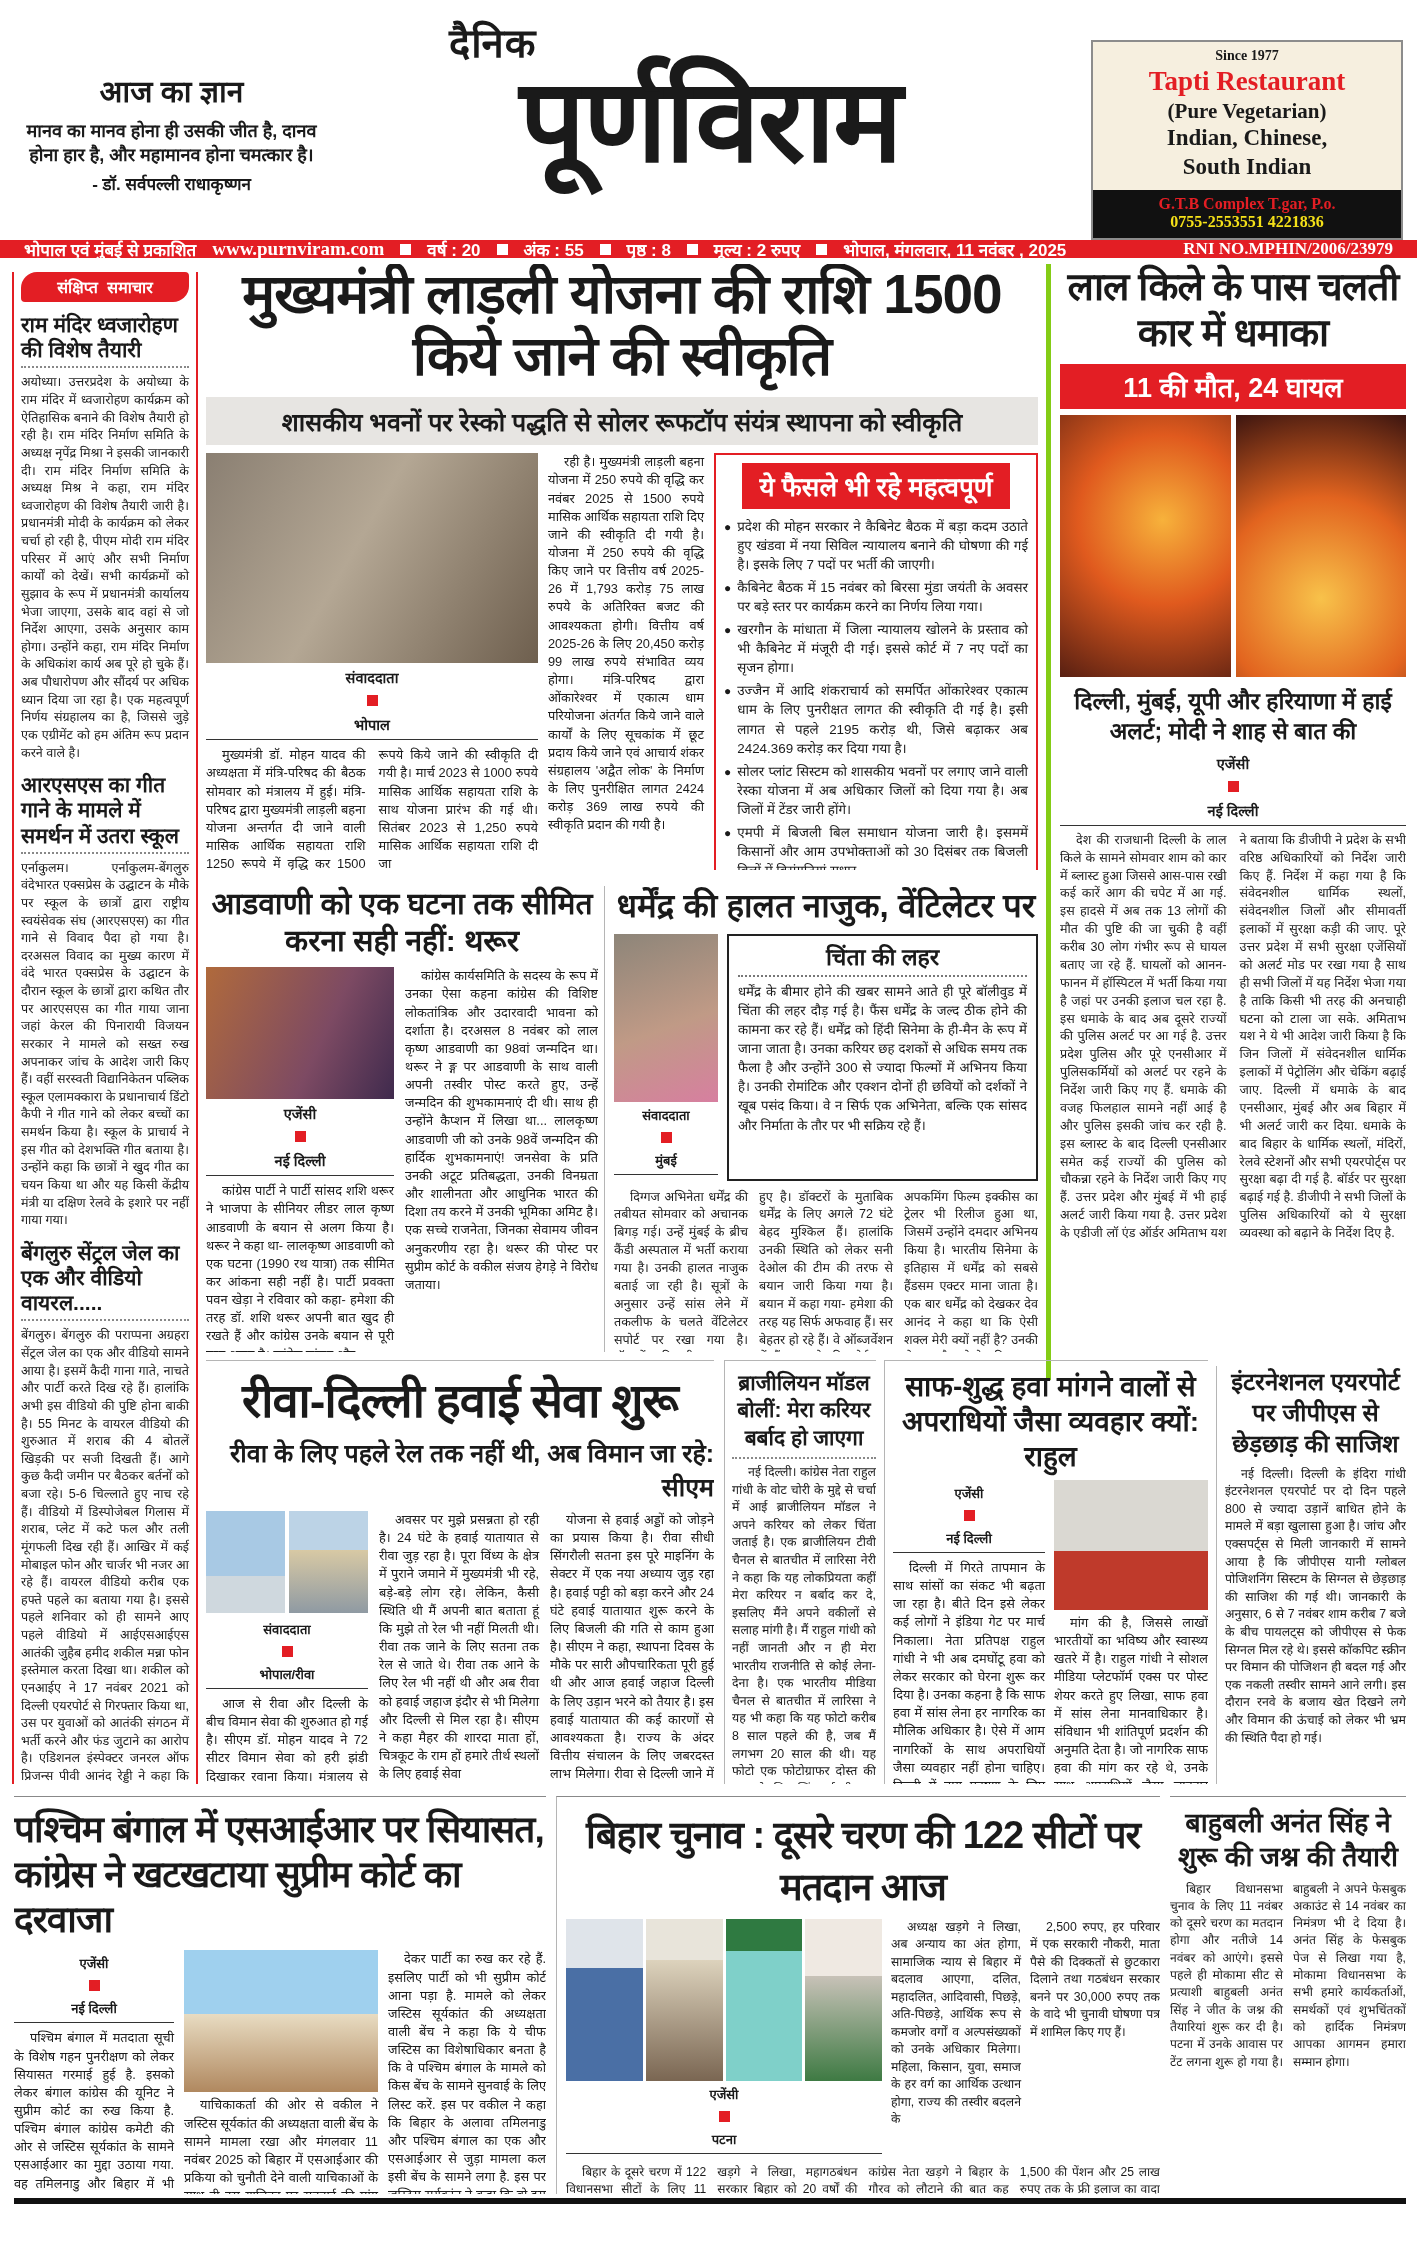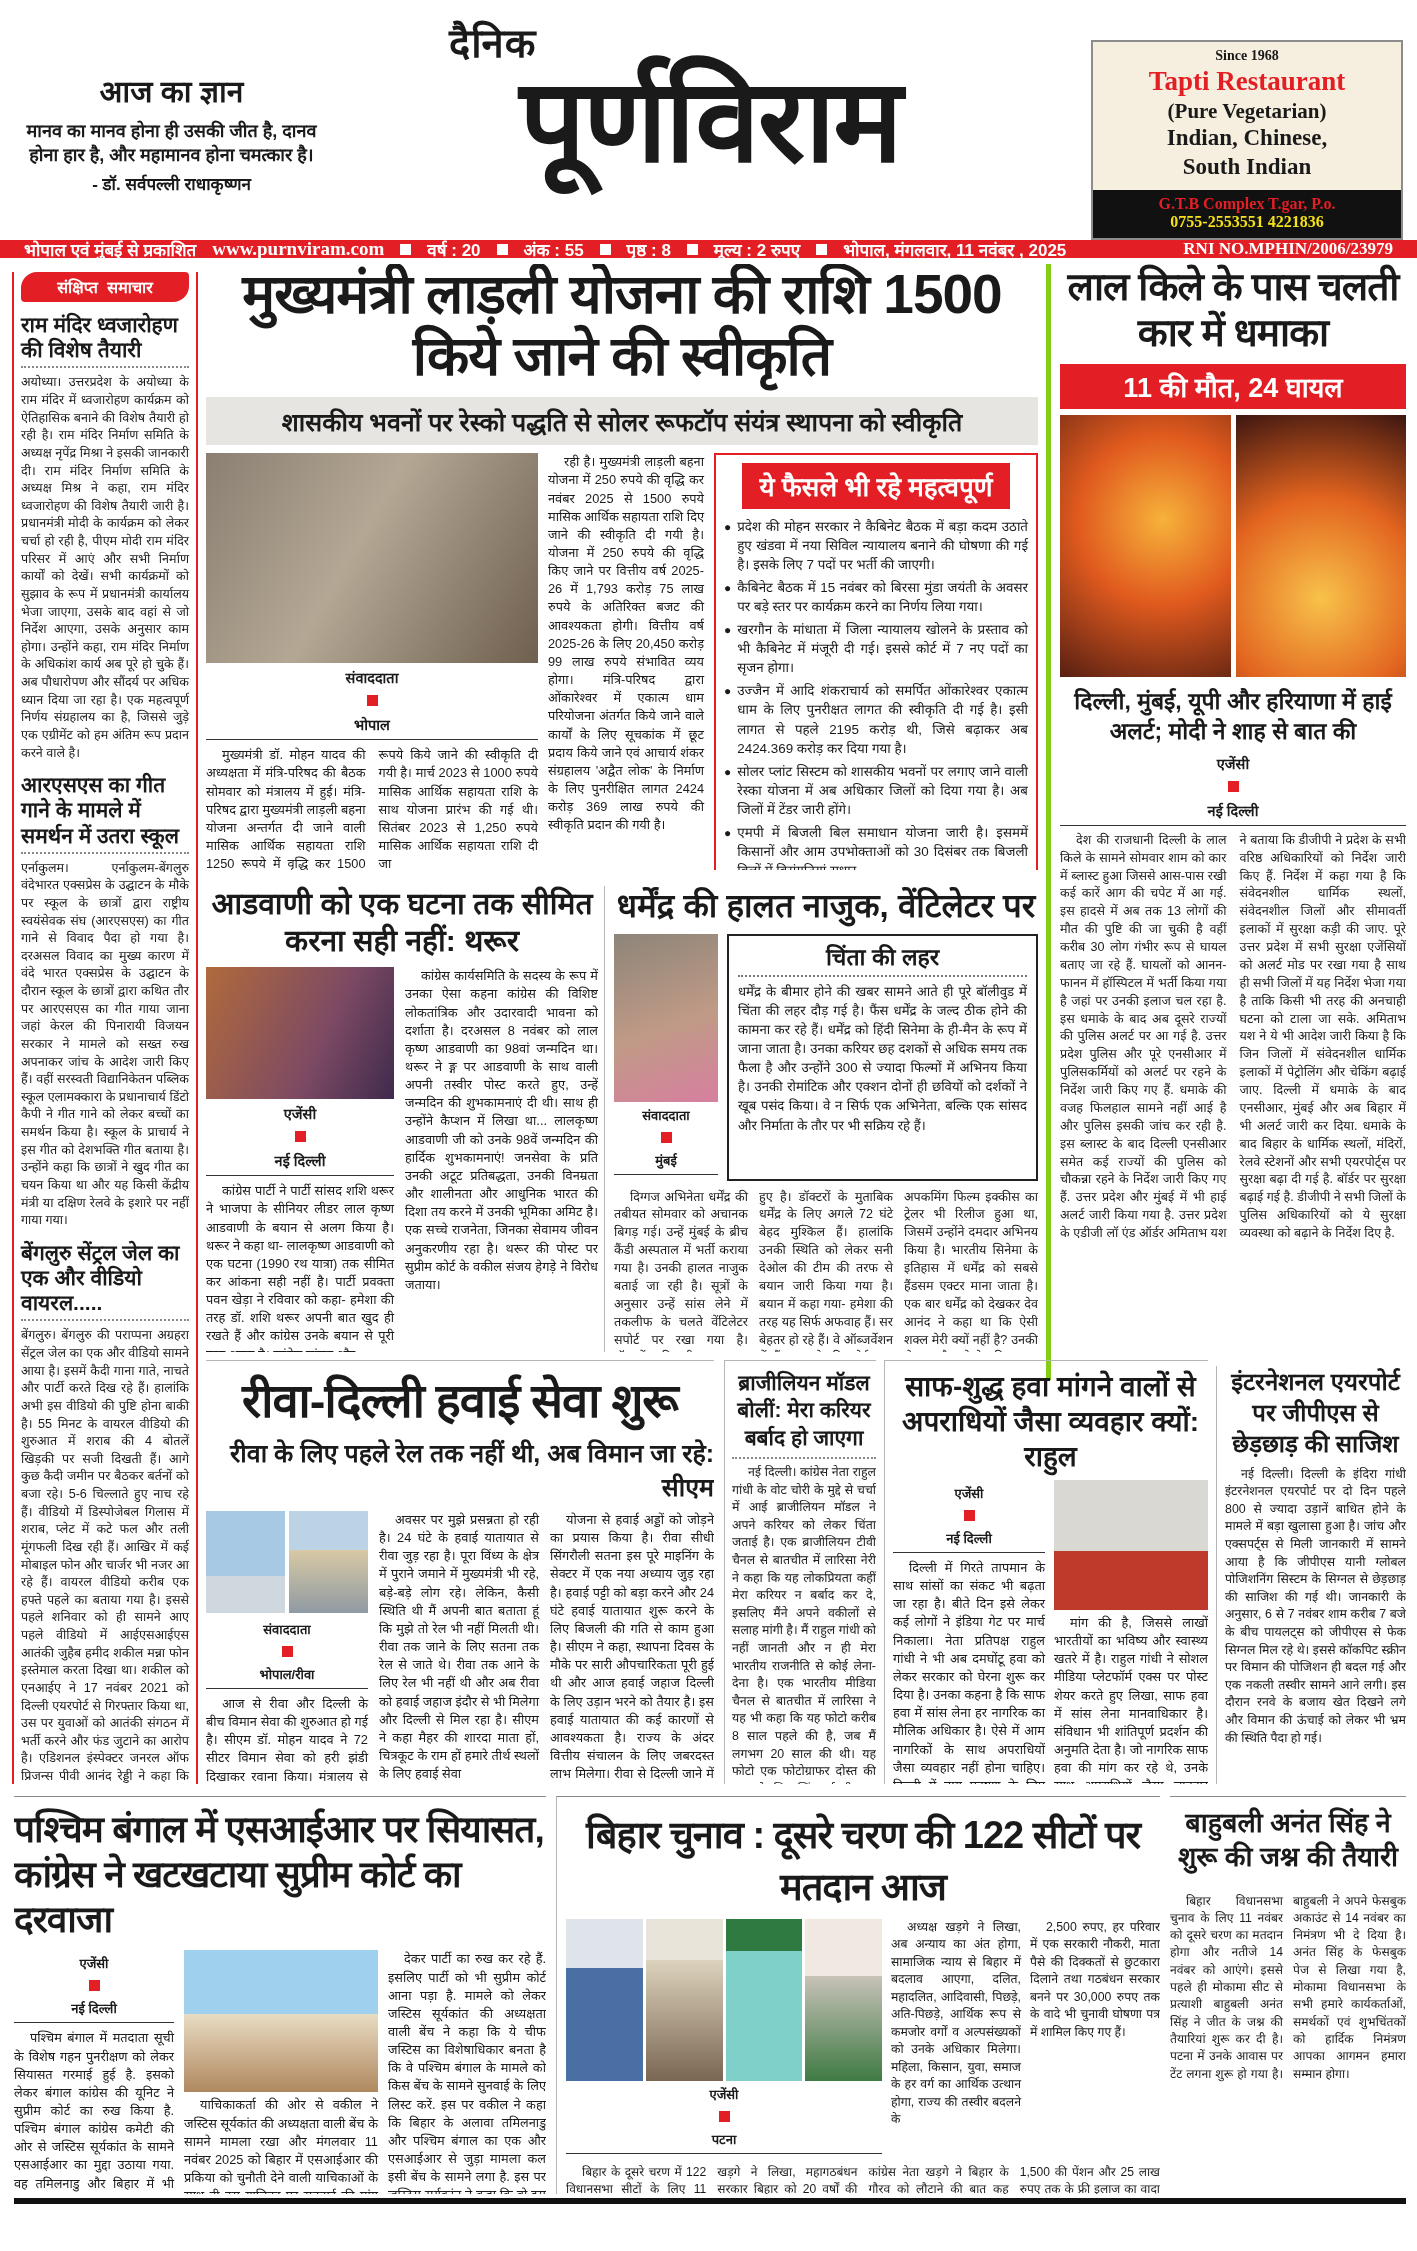--- a/index.html
+++ b/index.html
@@ -138,42 +138,42 @@
   .bh-photos .ph { height:162px; flex:1; }
   .poli1 { background:linear-gradient(180deg,#dfe4ea 30%,#4a6fa5 30%); }
   .poli2 { background:linear-gradient(180deg,#e8e4da 25%,#ddd3bd 25%,#7a6652); }
   .poli3 { background:linear-gradient(180deg,#2f7a41 20%,#7fd0c9 20%); }
   .poli4 { background:linear-gradient(180deg,#efe9e2 35%,#c8c2b8 35%,#3e7a43); }
   .bh-up { flex:1; font-size:12.3px; }
   .bh-body { column-count:4; column-gap:11px; height:158px; margin-top:4px; font-size:12.1px; }
 
   
   .anant { left:1170px; top:1538px; width:236px; height:398px; border-top:1px solid #888; padding-top:10px; }
-  .anant-h { font-size:27px; font-weight:800; text-align:center; line-height:1.25; margin-bottom:18px; }
+  .anant-h { font-size:27px; font-weight:800; text-align:center; line-height:1.25; margin-bottom:6px; }
   .anant-body { column-count:2; column-gap:10px; height:300px; font-size:12.2px; }
 
   .bottom-rule { position:absolute; left:14px; top:1940px; width:1392px; height:6px; background:#111; }
 </style>
 </head>
 <body>
 
 <div class="page">
 
   <header class="masthead">
     <div class="quote-block">
       <div class="quote-title">आज का ज्ञान</div>
       <div class="quote-text">मानव का मानव होना ही उसकी जीत है, दानव होना हार है, और महामानव होना चमत्कार है।</div>
       <div class="quote-author">- डॉ. सर्वपल्ली राधाकृष्णन</div>
     </div>
     <div class="logo-block">
       <div class="daily">दैनिक</div>
       <div class="logo">पूर्णविराम</div>
     </div>
     <div class="ad-box">
-      <div class="ad-since">Since 1968</div>
+      <div class="ad-since">Since 1977</div>
       <div class="ad-name">Tapti Restaurant</div>
       <div class="ad-veg">(Pure Vegetarian)</div>
       <div class="ad-cuisine">Indian, Chinese,</div>
       <div class="ad-cuisine">South Indian</div>
       <div class="ad-footer">
         <div class="ad-addr">G.T.B Complex T.gar, P.o.</div>
         <div class="ad-phone">0755-2553551 4221836</div>
       </div>
     </div>
   </header>

